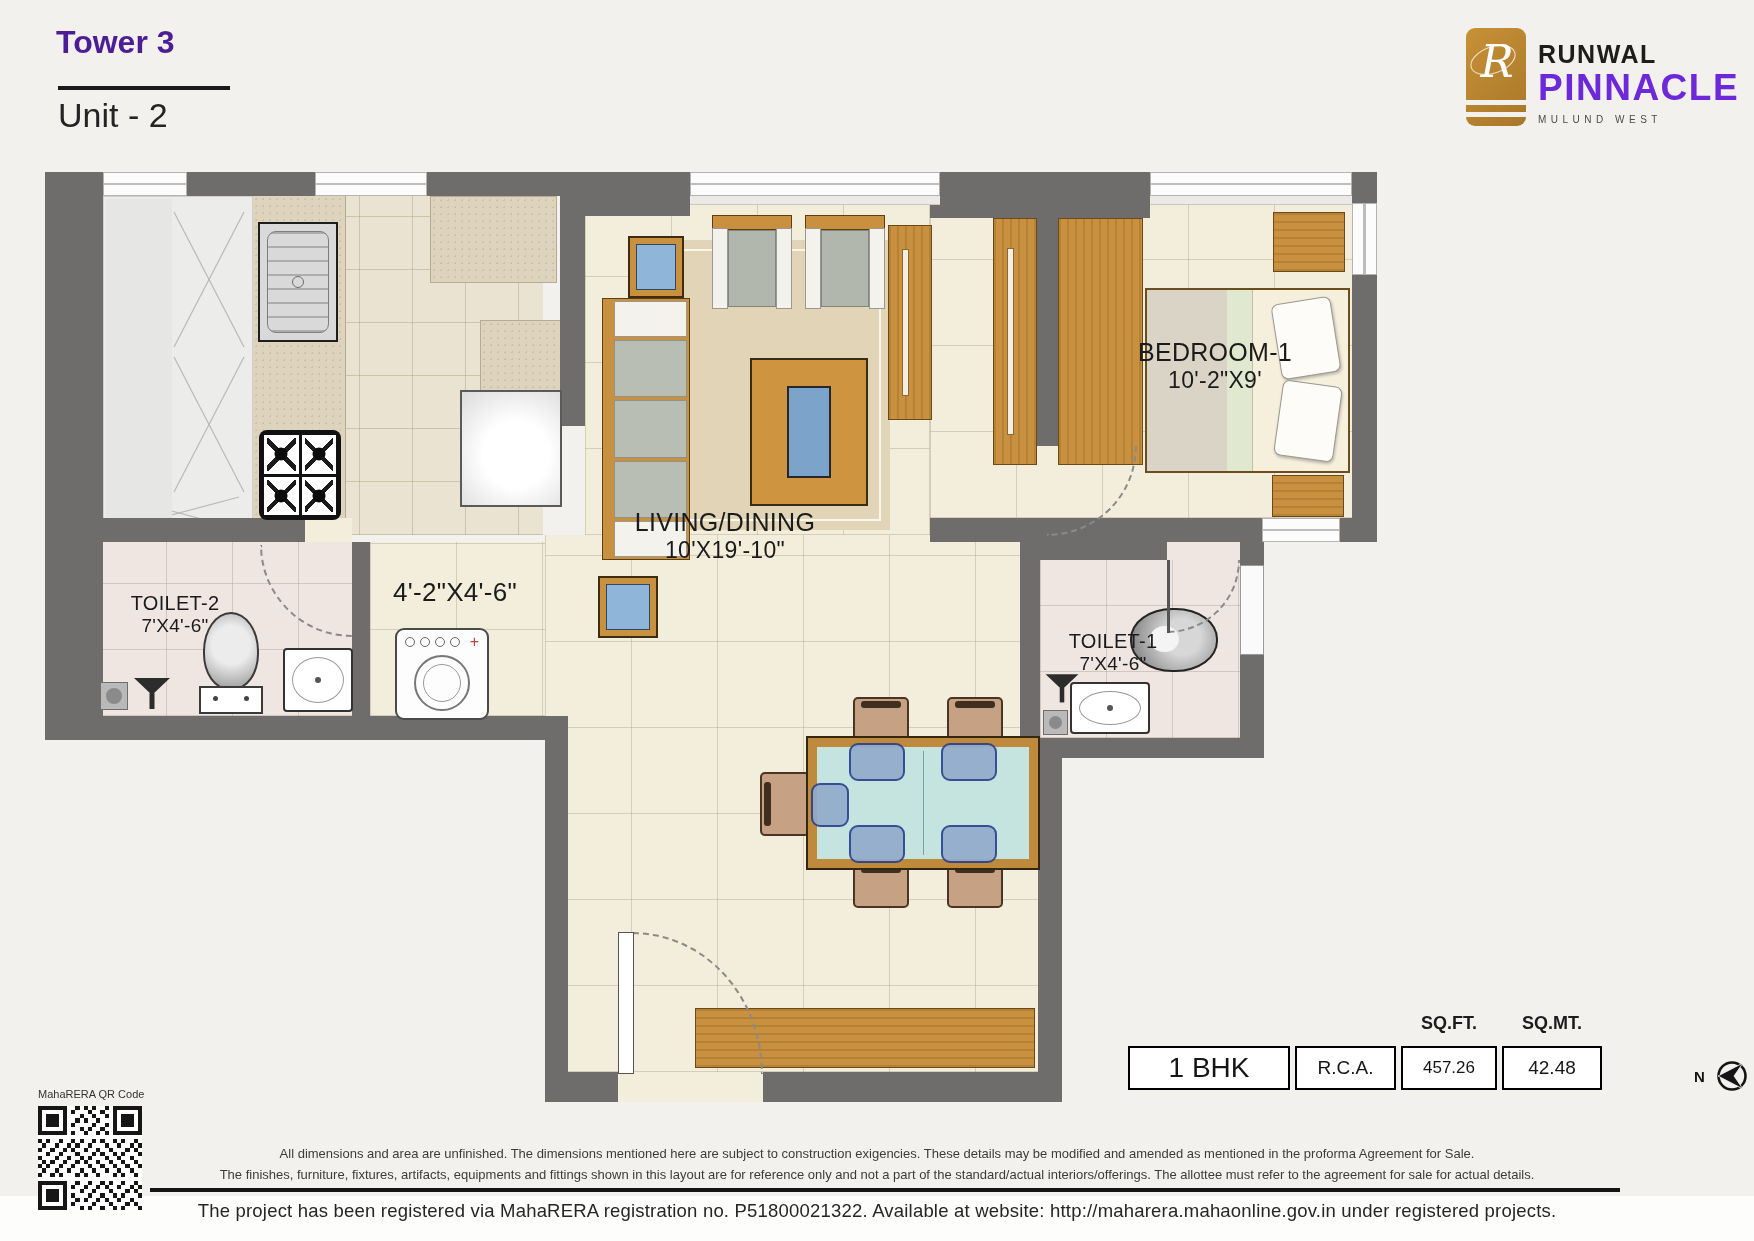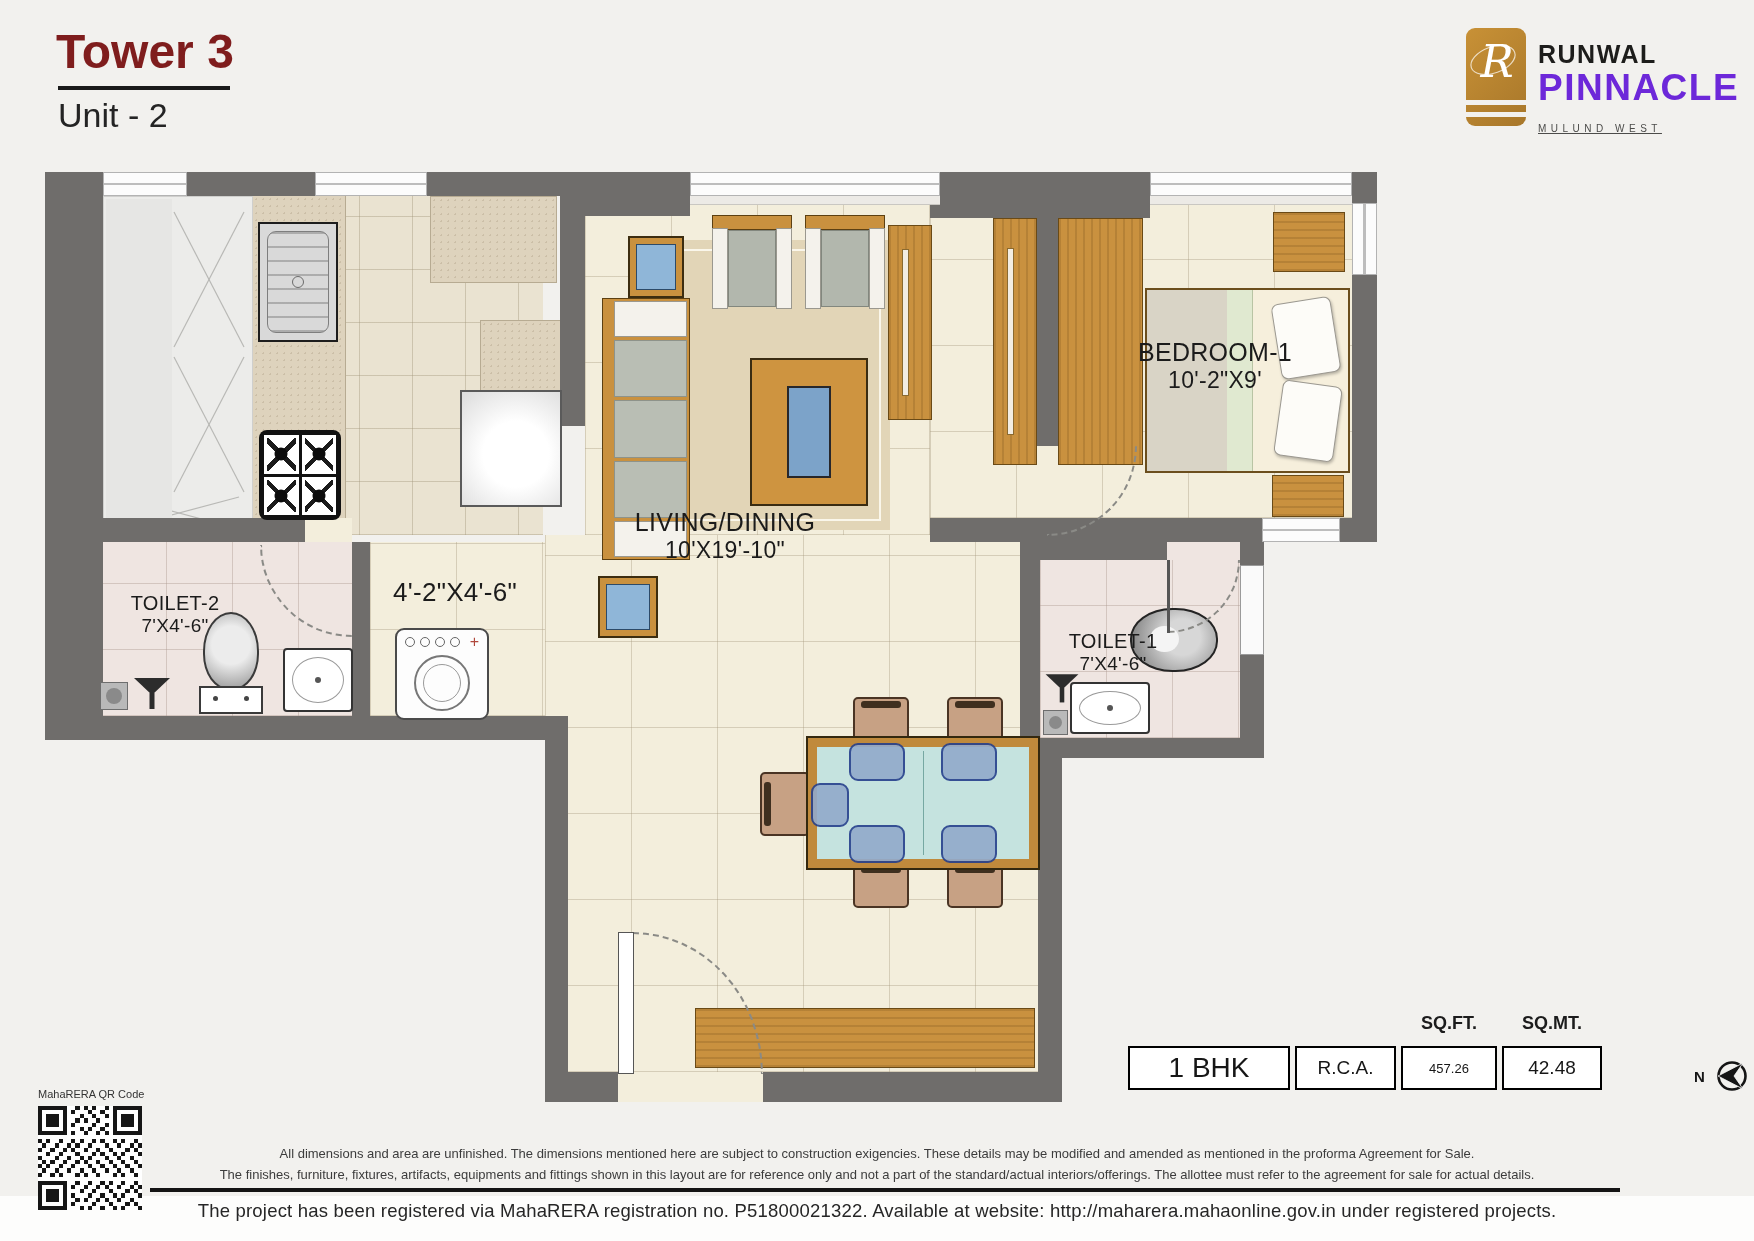--- a/index.html
+++ b/index.html
@@ -90,29 +90,29 @@
   .fridge{position:absolute;background:radial-gradient(circle at 55% 55%,#ffffff 0 40%,#dedede 95%);border:2px solid #5a5a5a;}
   .wm{position:absolute;background:#fdfdfd;border:2px solid #4a4a4a;border-radius:9px;}
   .wm .drum{position:absolute;left:50%;bottom:7px;transform:translateX(-50%);width:52px;height:52px;border:2px solid #777;border-radius:50%;}
   .wm .drum::after{content:"";position:absolute;inset:7px;border:1.5px solid #9a9a9a;border-radius:50%;}
   .wm .ctrl{position:absolute;top:6px;left:8px;right:8px;height:12px;display:flex;gap:5px;align-items:center;}
   .wm .ctrl i{width:8px;height:8px;border:1.5px solid #666;border-radius:50%;}
   .wm .ctrl b{margin-left:auto;color:#b0483c;font-size:16px;font-weight:400;line-height:10px;}
   .funnel{position:absolute;}
   .cab-line::after{content:"";position:absolute;left:30%;top:12%;bottom:12%;width:5px;background:#f3ede2;border:1px solid #8a6a30;}
   
-  .title{position:absolute;left:56px;top:24px;font-size:48px;font-weight:bold;color:#7f1d1d;}
+  .title{position:absolute;left:56px;top:24px;font-size:32px;font-weight:bold;color:#4c1d95;}
   .title-rule{position:absolute;left:58px;top:86px;width:172px;height:4px;background:#1a1a1a;}
   .subtitle{position:absolute;left:58px;top:96px;font-size:34px;color:#242424;}
   .logo-box{position:absolute;left:1466px;top:28px;width:60px;height:98px;border-radius:9px;overflow:hidden;background:linear-gradient(135deg,#c89136,#a8772a);}
   .logo-stripe{position:absolute;left:0;right:0;height:5px;background:#f2f1ee;}
   .logo-text{position:absolute;left:1538px;top:40px;}
   .logo-brand{font-size:25px;font-weight:bold;color:#1d1d1b;letter-spacing:1.5px;}
   .logo-project{font-size:37px;font-weight:bold;color:#6d28d9;letter-spacing:1.5px;line-height:1.0;}
-  .logo-loc{font-size:10px;color:#4c4c4a;letter-spacing:4.5px;margin-top:17px;text-decoration:underline;}
+  .logo-loc{font-size:10px;color:#4c4c4a;letter-spacing:4.5px;margin-top:8px;}
   
   .atable{position:absolute;left:1128px;top:1046px;display:flex;gap:5px;}
   .acell{border:2px solid #000;background:#fff;height:44px;display:flex;align-items:center;justify-content:center;color:#161616;box-sizing:border-box;}
   .ahead{position:absolute;top:-36px;height:26px;display:flex;align-items:center;justify-content:center;font-size:18px;font-weight:600;color:#1c1c1c;}
   
   .disc{position:absolute;left:0;right:0;text-align:center;font-size:13px;color:#3c3c3c;}
   .rule-black{position:absolute;left:150px;top:1188px;width:1470px;height:4px;background:#141414;}
   .rera{position:absolute;left:0;right:0;top:1200px;text-align:center;font-size:18.5px;color:#262626;letter-spacing:.2px;}
   .botband{position:absolute;left:0;top:1196px;right:0;bottom:0;background:#fdfdfc;z-index:-1;}
   .qr-label{position:absolute;left:38px;top:1088px;font-size:11px;color:#333;}
@@ -329,21 +329,21 @@
   <div class="label" style="left:320px;top:408px;width:180px">
     <div class="l1" style="font-size:26px">4'-2"X4'-6"</div>
   </div>
 </div>
 
 <div class="atable">
   <div class="ahead" style="left:273px;width:96px">SQ.FT.</div>
   <div class="ahead" style="left:374px;width:100px">SQ.MT.</div>
   <div class="acell" style="width:162px;font-size:28px">1 BHK</div>
   <div class="acell" style="width:101px;font-size:19px">R.C.A.</div>
-  <div class="acell" style="width:96px;font-size:13px">457.26</div>
+  <div class="acell" style="width:96px;font-size:17px">457.26</div>
   <div class="acell" style="width:100px;font-size:19px">42.48</div>
 </div>
 
 <div class="compass">
   <span class="n">N</span>
   <svg width="44" height="40" viewBox="0 0 44 40">
     <circle cx="25" cy="20" r="13.5" fill="none" stroke="#151515" stroke-width="2.6"></circle>
     <path d="M36 7 L11 20 L36 33 L27 20 Z" fill="#151515" stroke="#fafafa" stroke-width="0.8"></path>
   </svg>
 </div>

